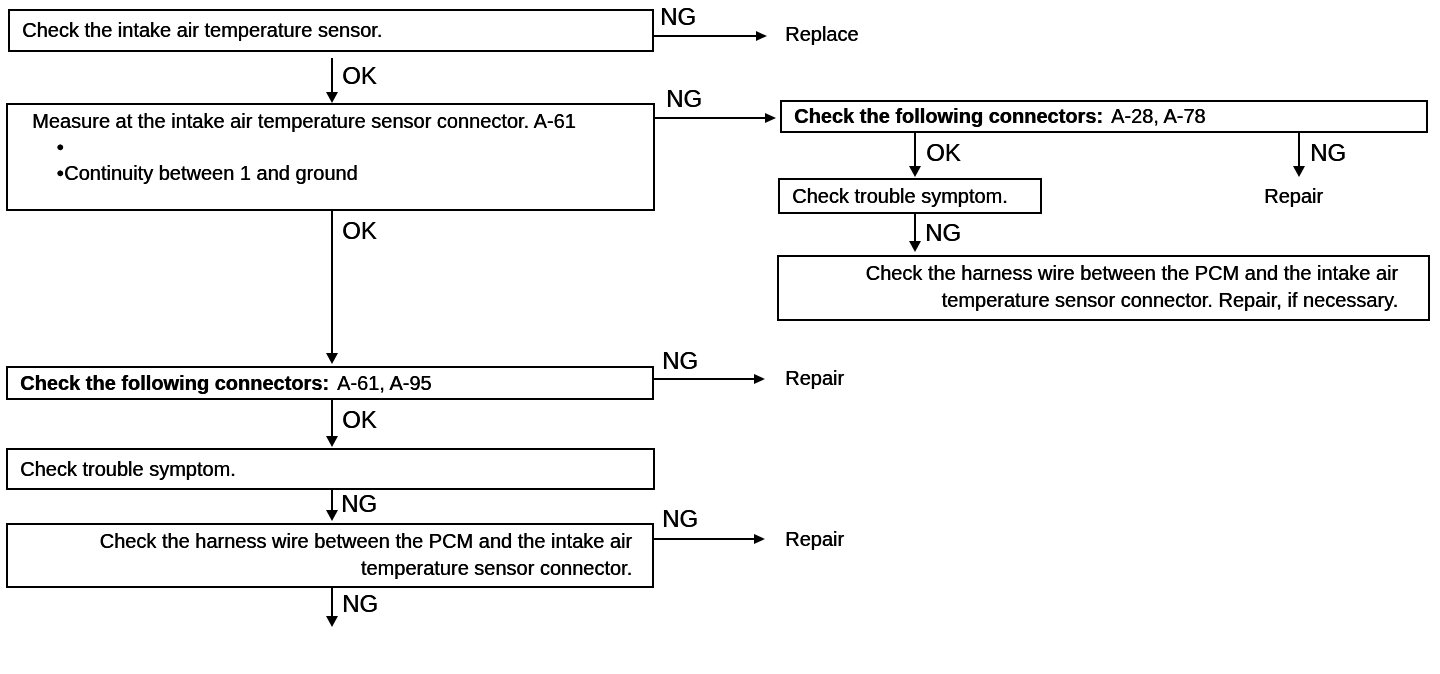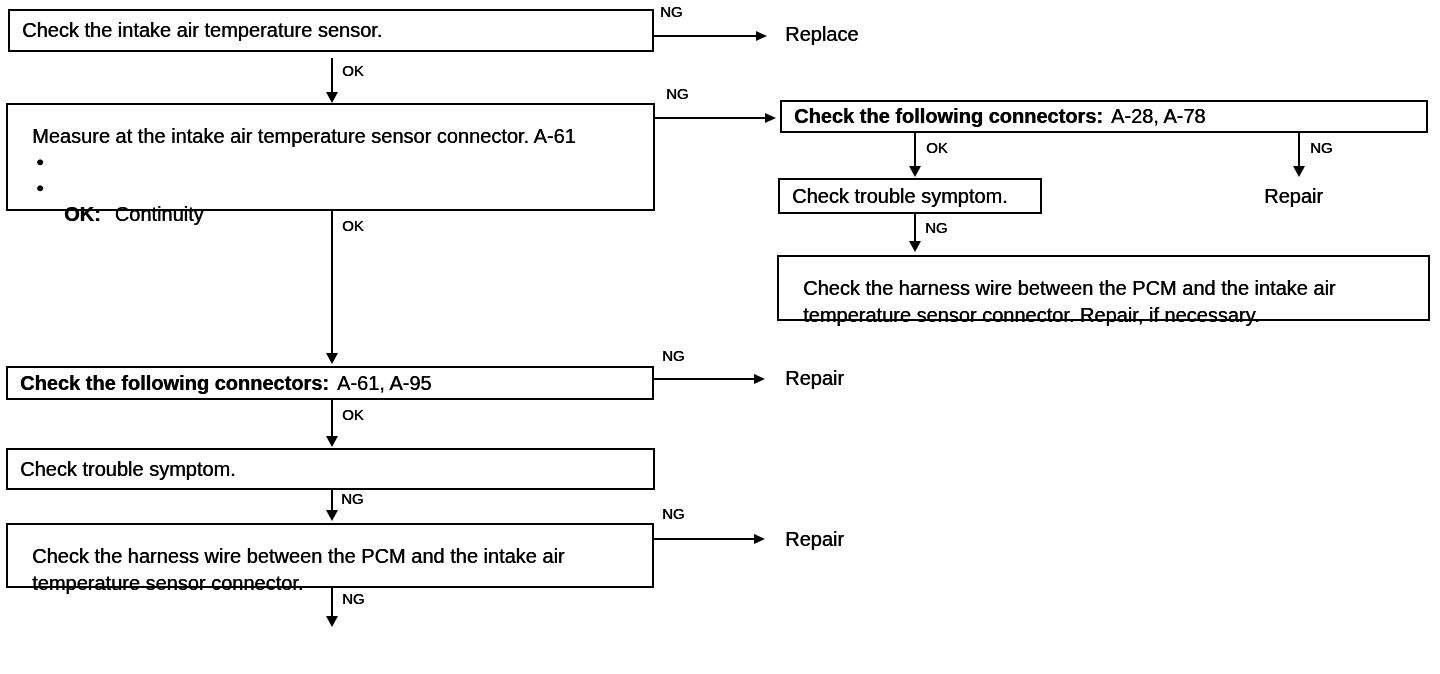--- a/index.html
+++ b/index.html
@@ -8,34 +8,34 @@
     position:relative; width:1440px; height:674px; background:var(--paper);
     font-family:"Liberation Sans", sans-serif; color:var(--ink);
     font-size:20px; overflow:hidden;
   }
   .canvas * { box-sizing:border-box; }
   .scan { text-shadow:0.45px 0 0 currentColor; }
   .box {
     position:absolute; border:2px solid var(--ink); background:var(--paper);
     display:flex; align-items:center; padding:0 10px 0 12px;
   }
-  .box.multi { display:block; padding-top:18px; line-height:26px; }
+  .box.multi { display:block; padding-top:3px; line-height:26px;text-align:right; }
   .vline { position:absolute; width:2px; background:var(--ink); }
   .hline { position:absolute; height:2px; background:var(--ink); }
   .arr-down {
     position:absolute; width:0; height:0;
     border-left:6px solid transparent; border-right:6px solid transparent;
     border-top:11px solid var(--ink);
   }
   .arr-right {
     position:absolute; width:0; height:0;
     border-top:5px solid transparent; border-bottom:5px solid transparent;
     border-left:11px solid var(--ink);
   }
-  .lbl { position:absolute; font-size:15px; white-space:nowrap; }
+  .lbl { position:absolute; font-size:24px; white-space:nowrap; }
   .term { position:absolute; font-weight:normal; font-size:20px; white-space:nowrap; }
   .bold { font-weight:bold; }
   .val { margin-left:8px;text-align:center; }
   .b2row { display:flex; padding-left:12px; }
   .bullet { width:32px; flex:0 0 32px; padding-left:4px; font-size:13px; line-height:26px; }
   .okrow { padding-left:44px; }
   .okrow .okval { margin-left:14px; }
 </style>
 </head>
 <body>
@@ -48,24 +48,21 @@
 
   <div class="box multi scan" style="left:6px; top:103px; width:649px; height:108px;">
     <div class="b2row" style="padding-left:12px;">
       <span>Measure at the intake air temperature sensor connector. A-61</span>
     </div>
     <div class="b2row">
       <span class="bullet">●</span>
     </div>
     <div class="b2row">
       <span class="bullet">●</span>
-    </div>
-    <div class="b2row okrow">
-      <span class="bold">OK:</span>
-      <span class="okval">Continuity</span>
+      <span>Continuity between 1 and ground</span>
     </div>
   </div>
 
   <div class="box scan" style="left:6px; top:366px; width:648px; height:34px;">
     <span class="bold">Check the following connectors:</span>
     <span class="val">A-61, A-95</span>
   </div>
 
   <div class="box scan" style="left:6px; top:448px; width:649px; height:42px;">
     <span>Check trouble symptom.</span>

